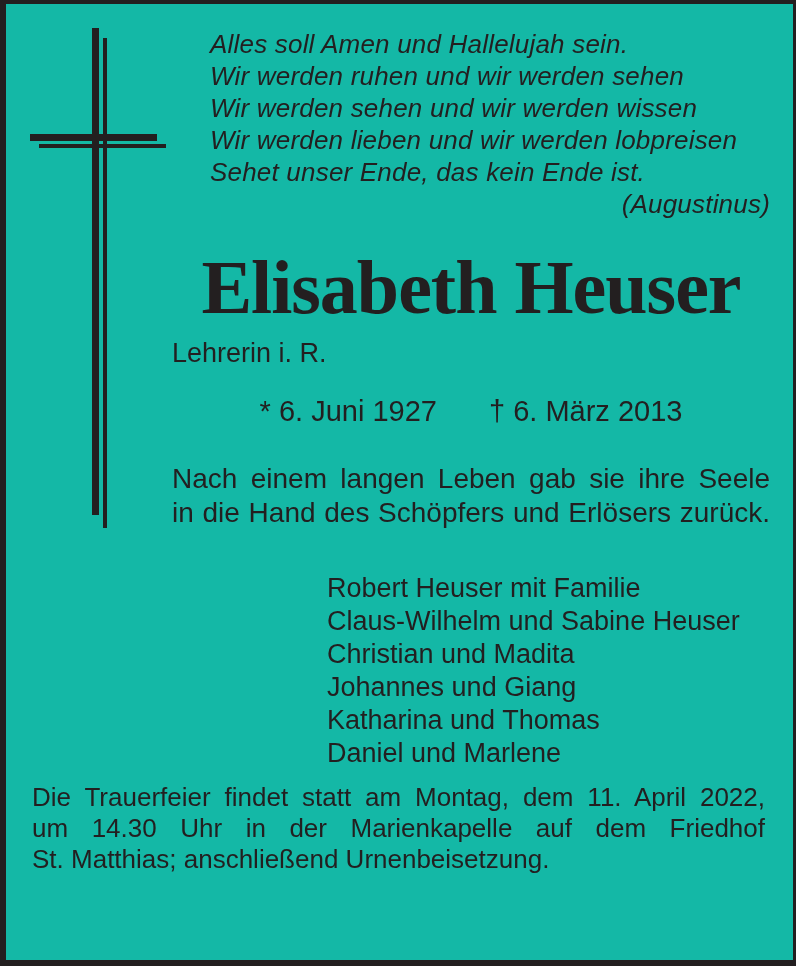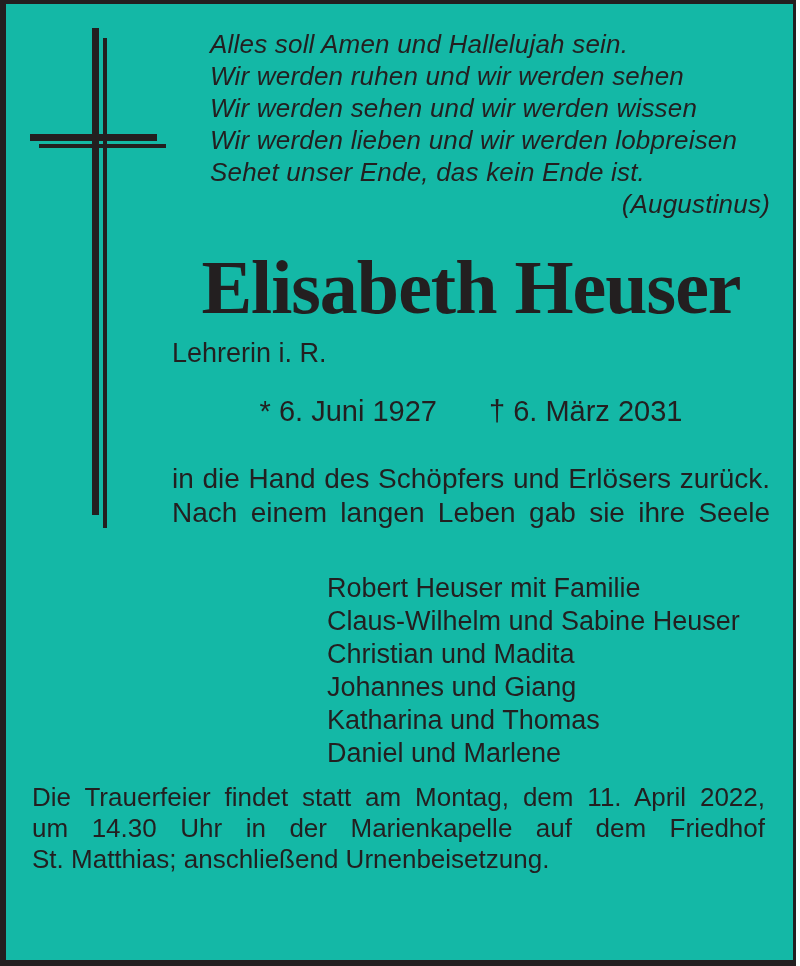--- a/index.html
+++ b/index.html
@@ -132,26 +132,26 @@
       <div class="quote-line">Sehet unser Ende, das kein Ende ist.</div>
       <div class="attribution">(Augustinus)</div>
     </div>
 
     <div class="name">Elisabeth Heuser</div>
 
     <div class="subtitle">Lehrerin i. R.</div>
 
     <div class="dates">
       <span>* 6. Juni 1927</span>
-      <span>† 6. März 2031</span>
+      <span>† 6. März 2013</span>
     </div>
 
     <div class="obituary">
+      <div class="justify-line">Nach einem langen Leben gab sie ihre Seele</div>
       <div class="justify-line">in die Hand des Schöpfers und Erlösers zurück.</div>
-      <div class="justify-line">Nach einem langen Leben gab sie ihre Seele</div>
     </div>
 
     <div class="mourners">
       <div>Robert Heuser mit Familie</div>
       <div>Claus-Wilhelm und Sabine Heuser</div>
       <div>Christian und Madita</div>
       <div>Johannes und Giang</div>
       <div>Katharina und Thomas</div>
       <div>Daniel und Marlene</div>
     </div>

